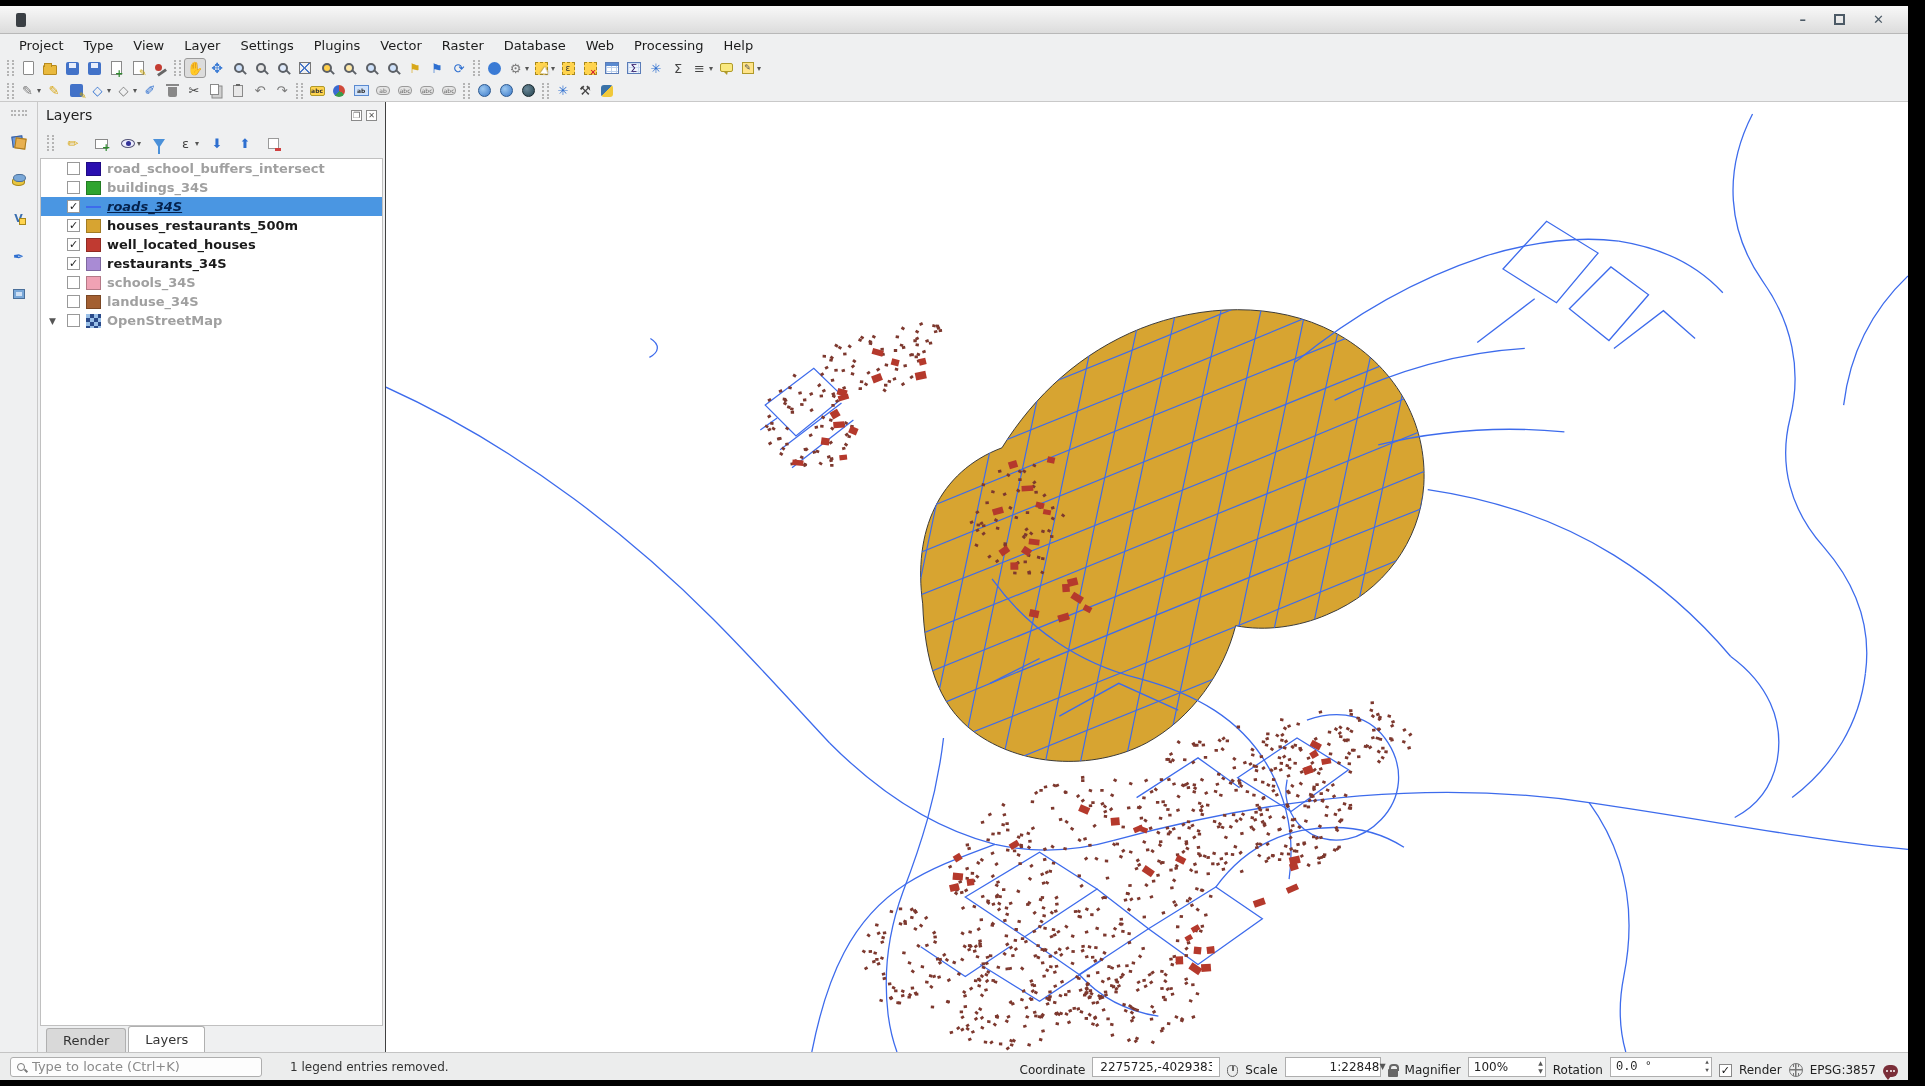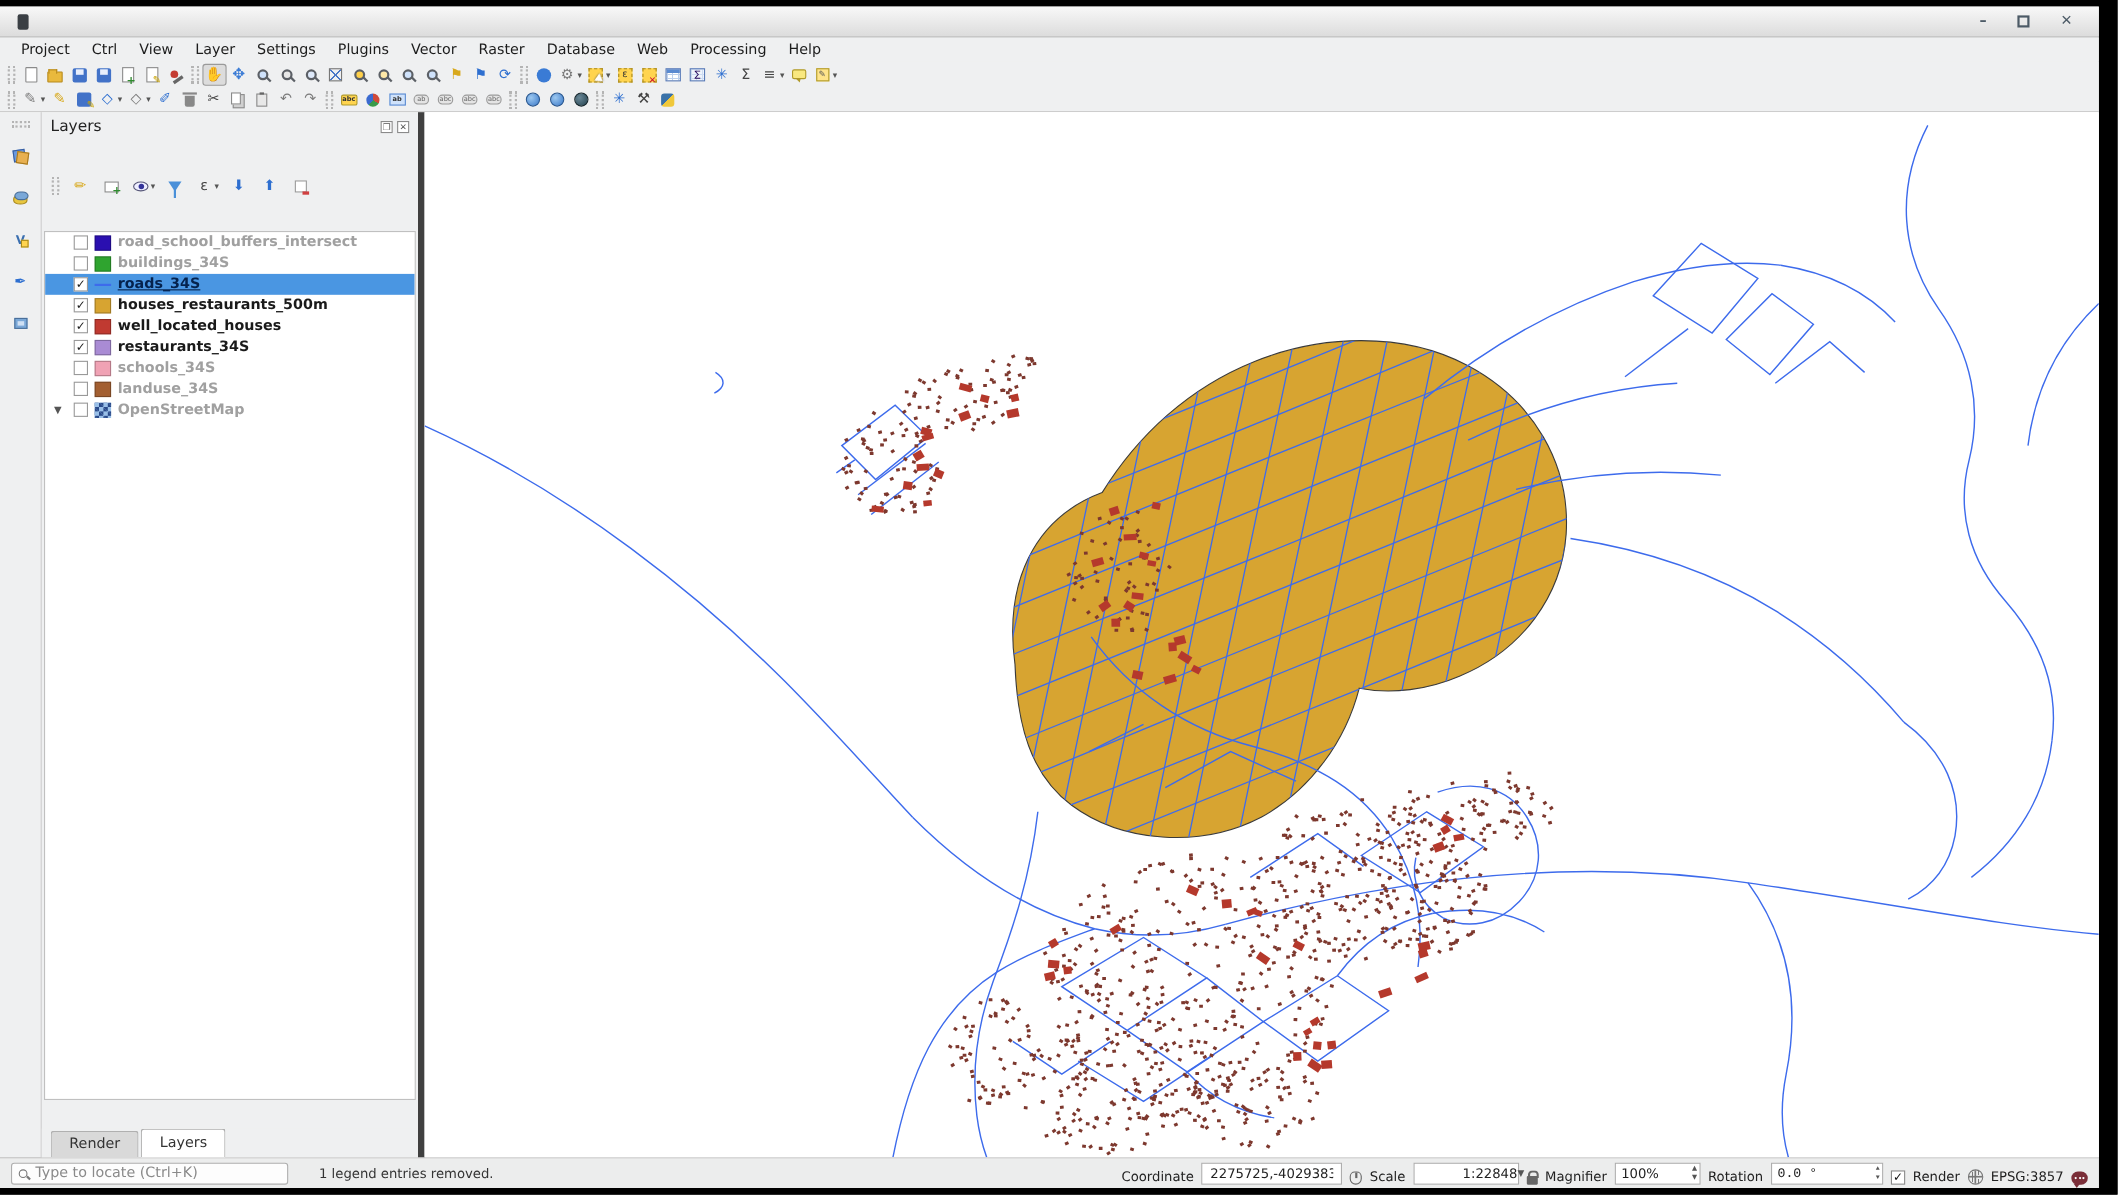--- a/index.html
+++ b/index.html
@@ -99,31 +99,31 @@
   .icsh-pan-sel{color:#3a7bd5;font-size:14px;}
   .glyph-blue{color:#2e6fd0;} .glyph-gray{color:#7a7a7a;} .glyph-yellow{color:#d8a81a;}
   .glyph-dark{color:#444;}
 
   
   .main{flex:1;display:flex;min-height:0;}
   .dock-strip{width:38px;background:#eff0f1;border-right:1px solid #c9c9c9;display:flex;flex-direction:column;align-items:center;padding-top:8px;gap:14px;}
   .dock-strip .handle{width:16px;height:6px;border-top:2px dotted #b4b4b4;border-bottom:2px dotted #b4b4b4;}
   .dock-btn{width:24px;height:24px;display:flex;align-items:center;justify-content:center;}
 
-  .layers-panel{width:348px;background:#eff0f1;display:flex;flex-direction:column;border-right:6px solid #404040;position:relative;gap:26px;}
+  .layers-panel{width:348px;background:#eff0f1;display:flex;flex-direction:column;border-right:1px solid #404040;position:relative;}
   .panel-header{height:26px;display:flex;align-items:center;padding:0 8px;font-size:14px;color:#222;}
   .panel-header .ph-btns{margin-left:auto;display:flex;gap:4px;}
   .ph-btn{width:11px;height:11px;border:1px solid #8a8a8a;background:#fff;font-size:8px;line-height:9px;text-align:center;color:#555;}
   .panel-toolbar{height:30px;display:flex;align-items:center;gap:4px;padding:0 6px;}
   .panel-toolbar .tbtn{min-width:24px;}
   .layer-list{flex:1;background:#fff;border:1px solid #c0c0c0;margin:0 2px;overflow:hidden;position:relative;}
   .layer-row{height:19px;display:flex;align-items:center;gap:6px;padding-left:26px;font-size:13px;font-weight:bold;color:#1a1a1a;position:relative;}
   .layer-row.muted{color:#a0a0a0;}
   .layer-row.selected{background:#4a96e2;}
-  .layer-row.selected .layer-label{color:#05224d;text-decoration:underline;}
+  .layer-row.selected .layer-label{color:#05224d;text-decoration:underline;font-style:italic;}
   .layer-row .expander{position:absolute;left:8px;font-size:9px;color:#555;}
   .lcheck{width:13px;height:13px;border:1px solid #999;background:#fff;flex:0 0 auto;display:flex;align-items:center;justify-content:center;font-size:11px;color:#222;}
   .lswatch{width:15px;height:14px;flex:0 0 auto;border:1px solid rgba(0,0,0,.25);}
   .lswatch.line{height:2px;border:none;}
   .lswatch.osm{border:none;background:
       linear-gradient(45deg,#2a4a8a 25%,transparent 25%,transparent 75%,#2a4a8a 75%),
       linear-gradient(45deg,#2a4a8a 25%,#9ac0e8 25%,#9ac0e8 75%,#2a4a8a 75%);
       background-size:8px 8px;background-position:0 0,4px 4px;}
   .panel-tabs{height:26px;display:flex;align-items:flex-end;padding-left:8px;gap:2px;background:#eff0f1;}
   .ptab{height:24px;padding:0 16px;display:flex;align-items:center;font-size:13px;color:#333;border:1px solid #b0b0b0;border-bottom:none;border-radius:3px 3px 0 0;background:#d9d9d9;}
@@ -169,21 +169,21 @@
     <div class="appicon"></div>
     <div class="win-controls">
       <span class="win-btn">–</span>
       <span class="win-btn max"></span>
       <span class="win-btn">✕</span>
     </div>
   </div>
 
   <div class="menubar" id="menubar">
       <span class="menu-item">Project</span>
-      <span class="menu-item">Ctrl</span>
+      <span class="menu-item">Type</span>
       <span class="menu-item">View</span>
       <span class="menu-item">Layer</span>
       <span class="menu-item">Settings</span>
       <span class="menu-item">Plugins</span>
       <span class="menu-item">Vector</span>
       <span class="menu-item">Raster</span>
       <span class="menu-item">Database</span>
       <span class="menu-item">Web</span>
       <span class="menu-item">Processing</span>
       <span class="menu-item">Help</span>

